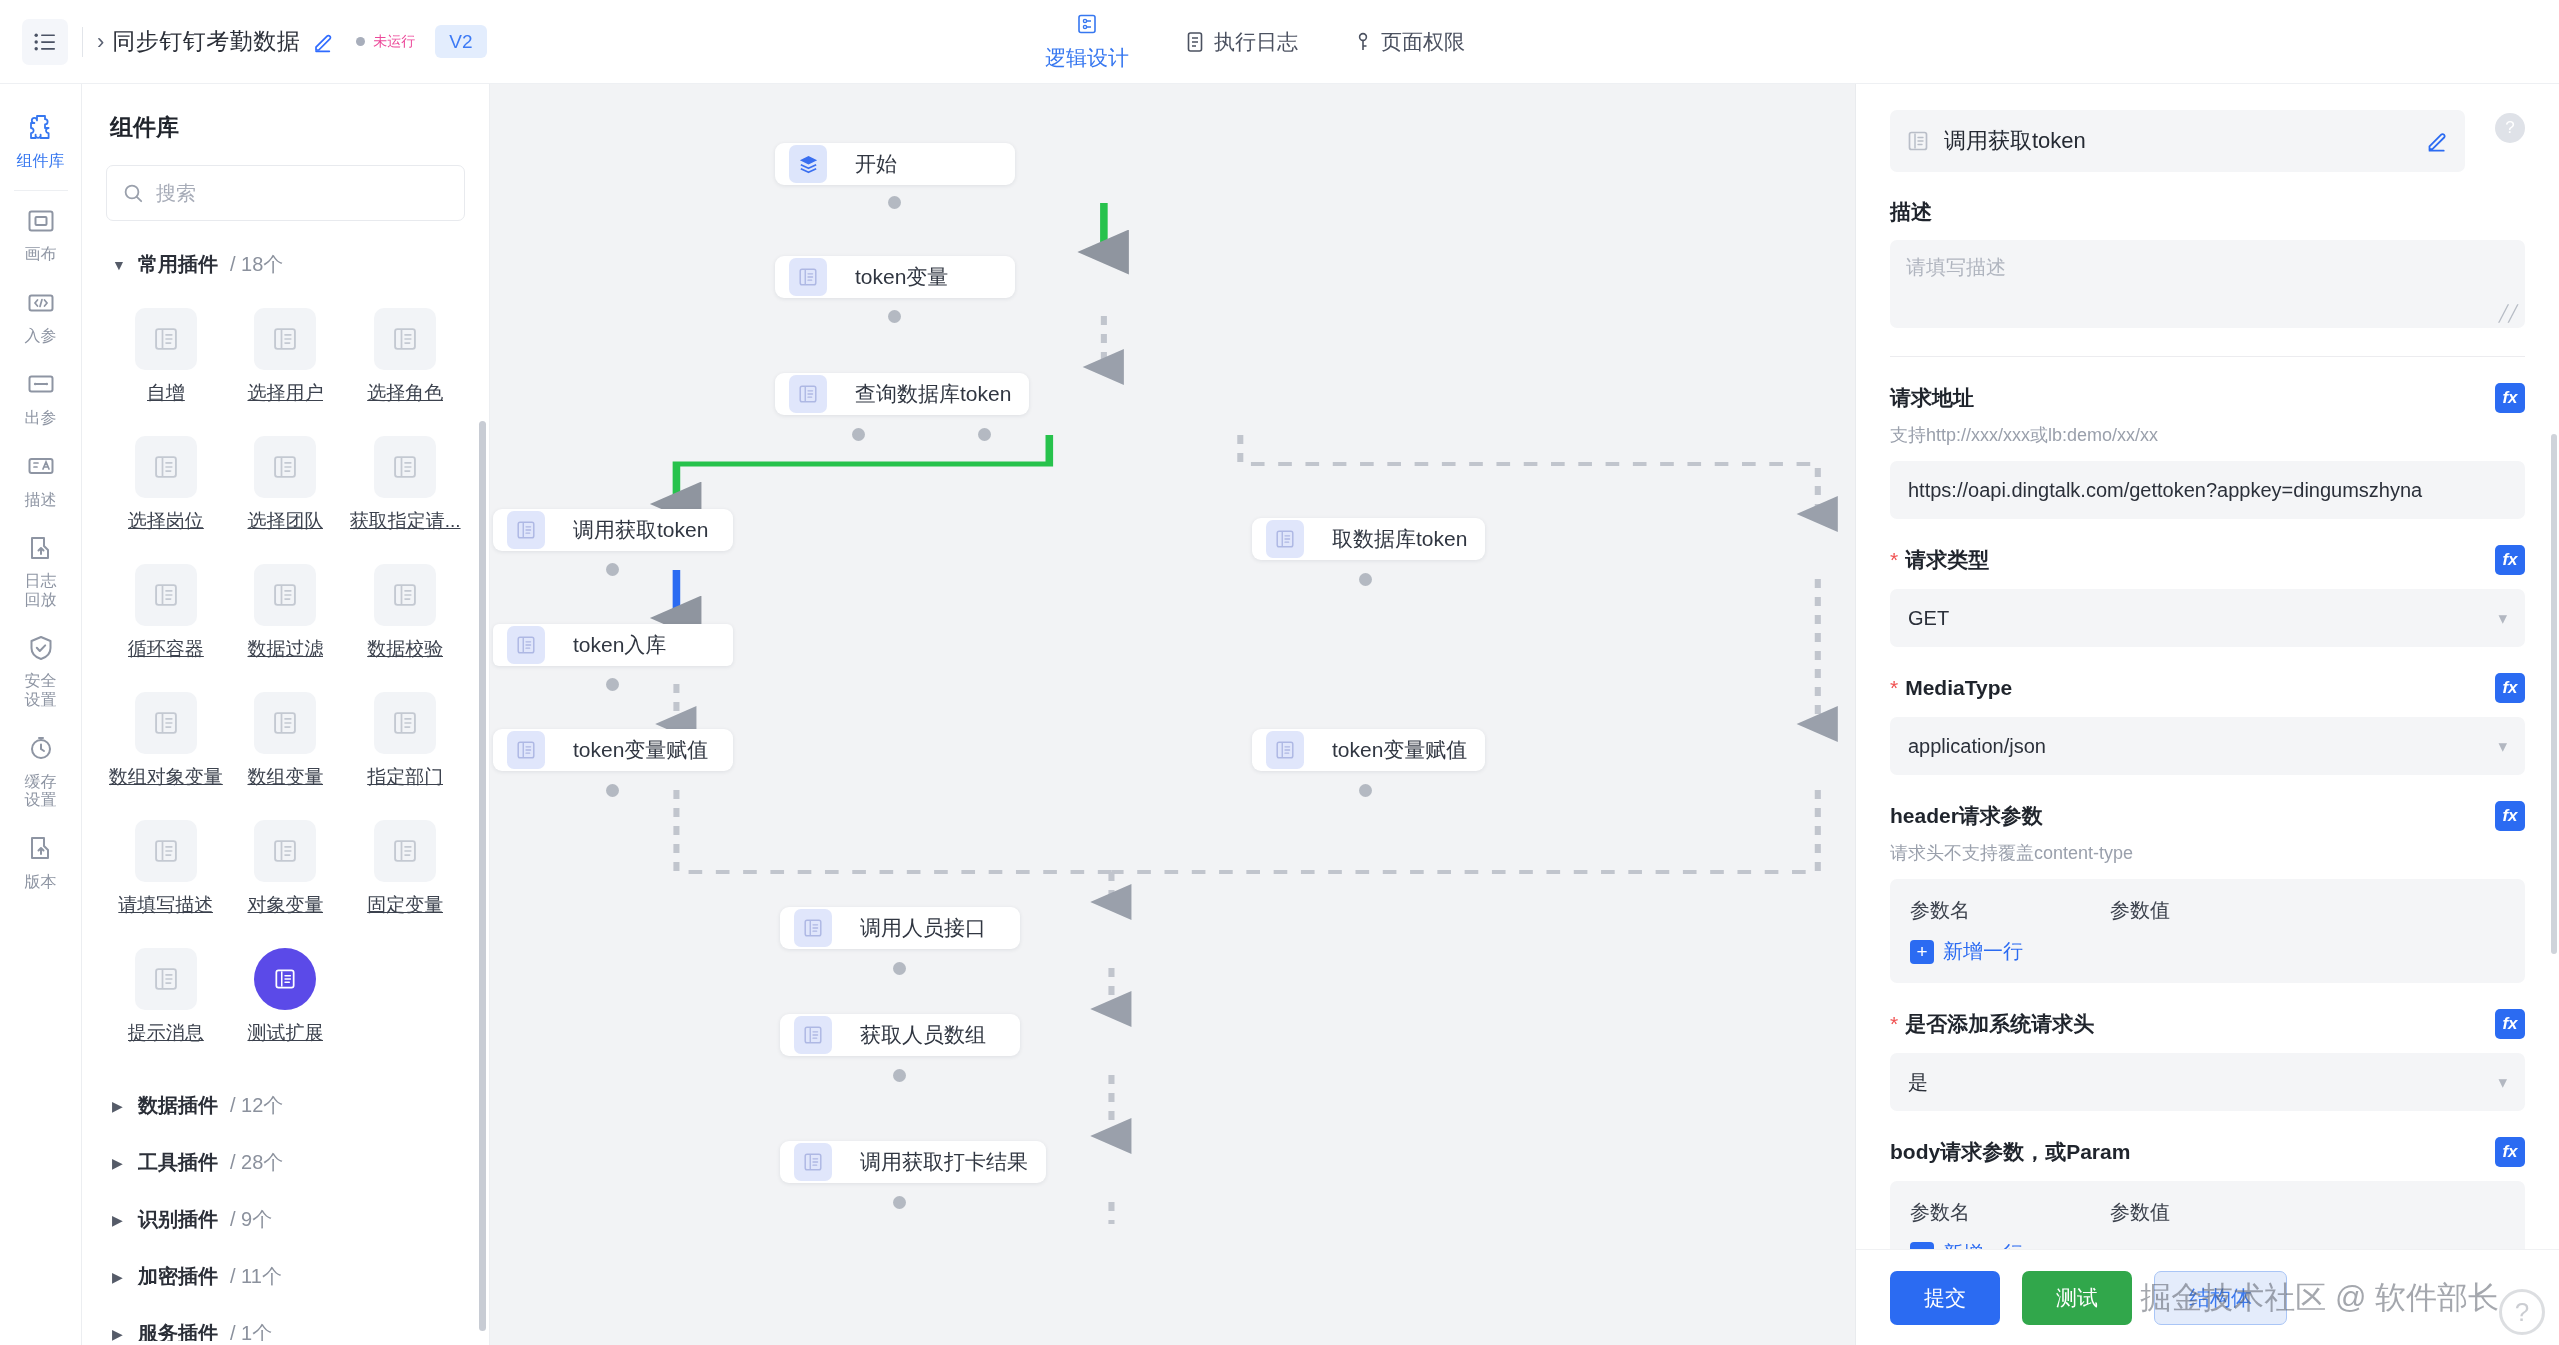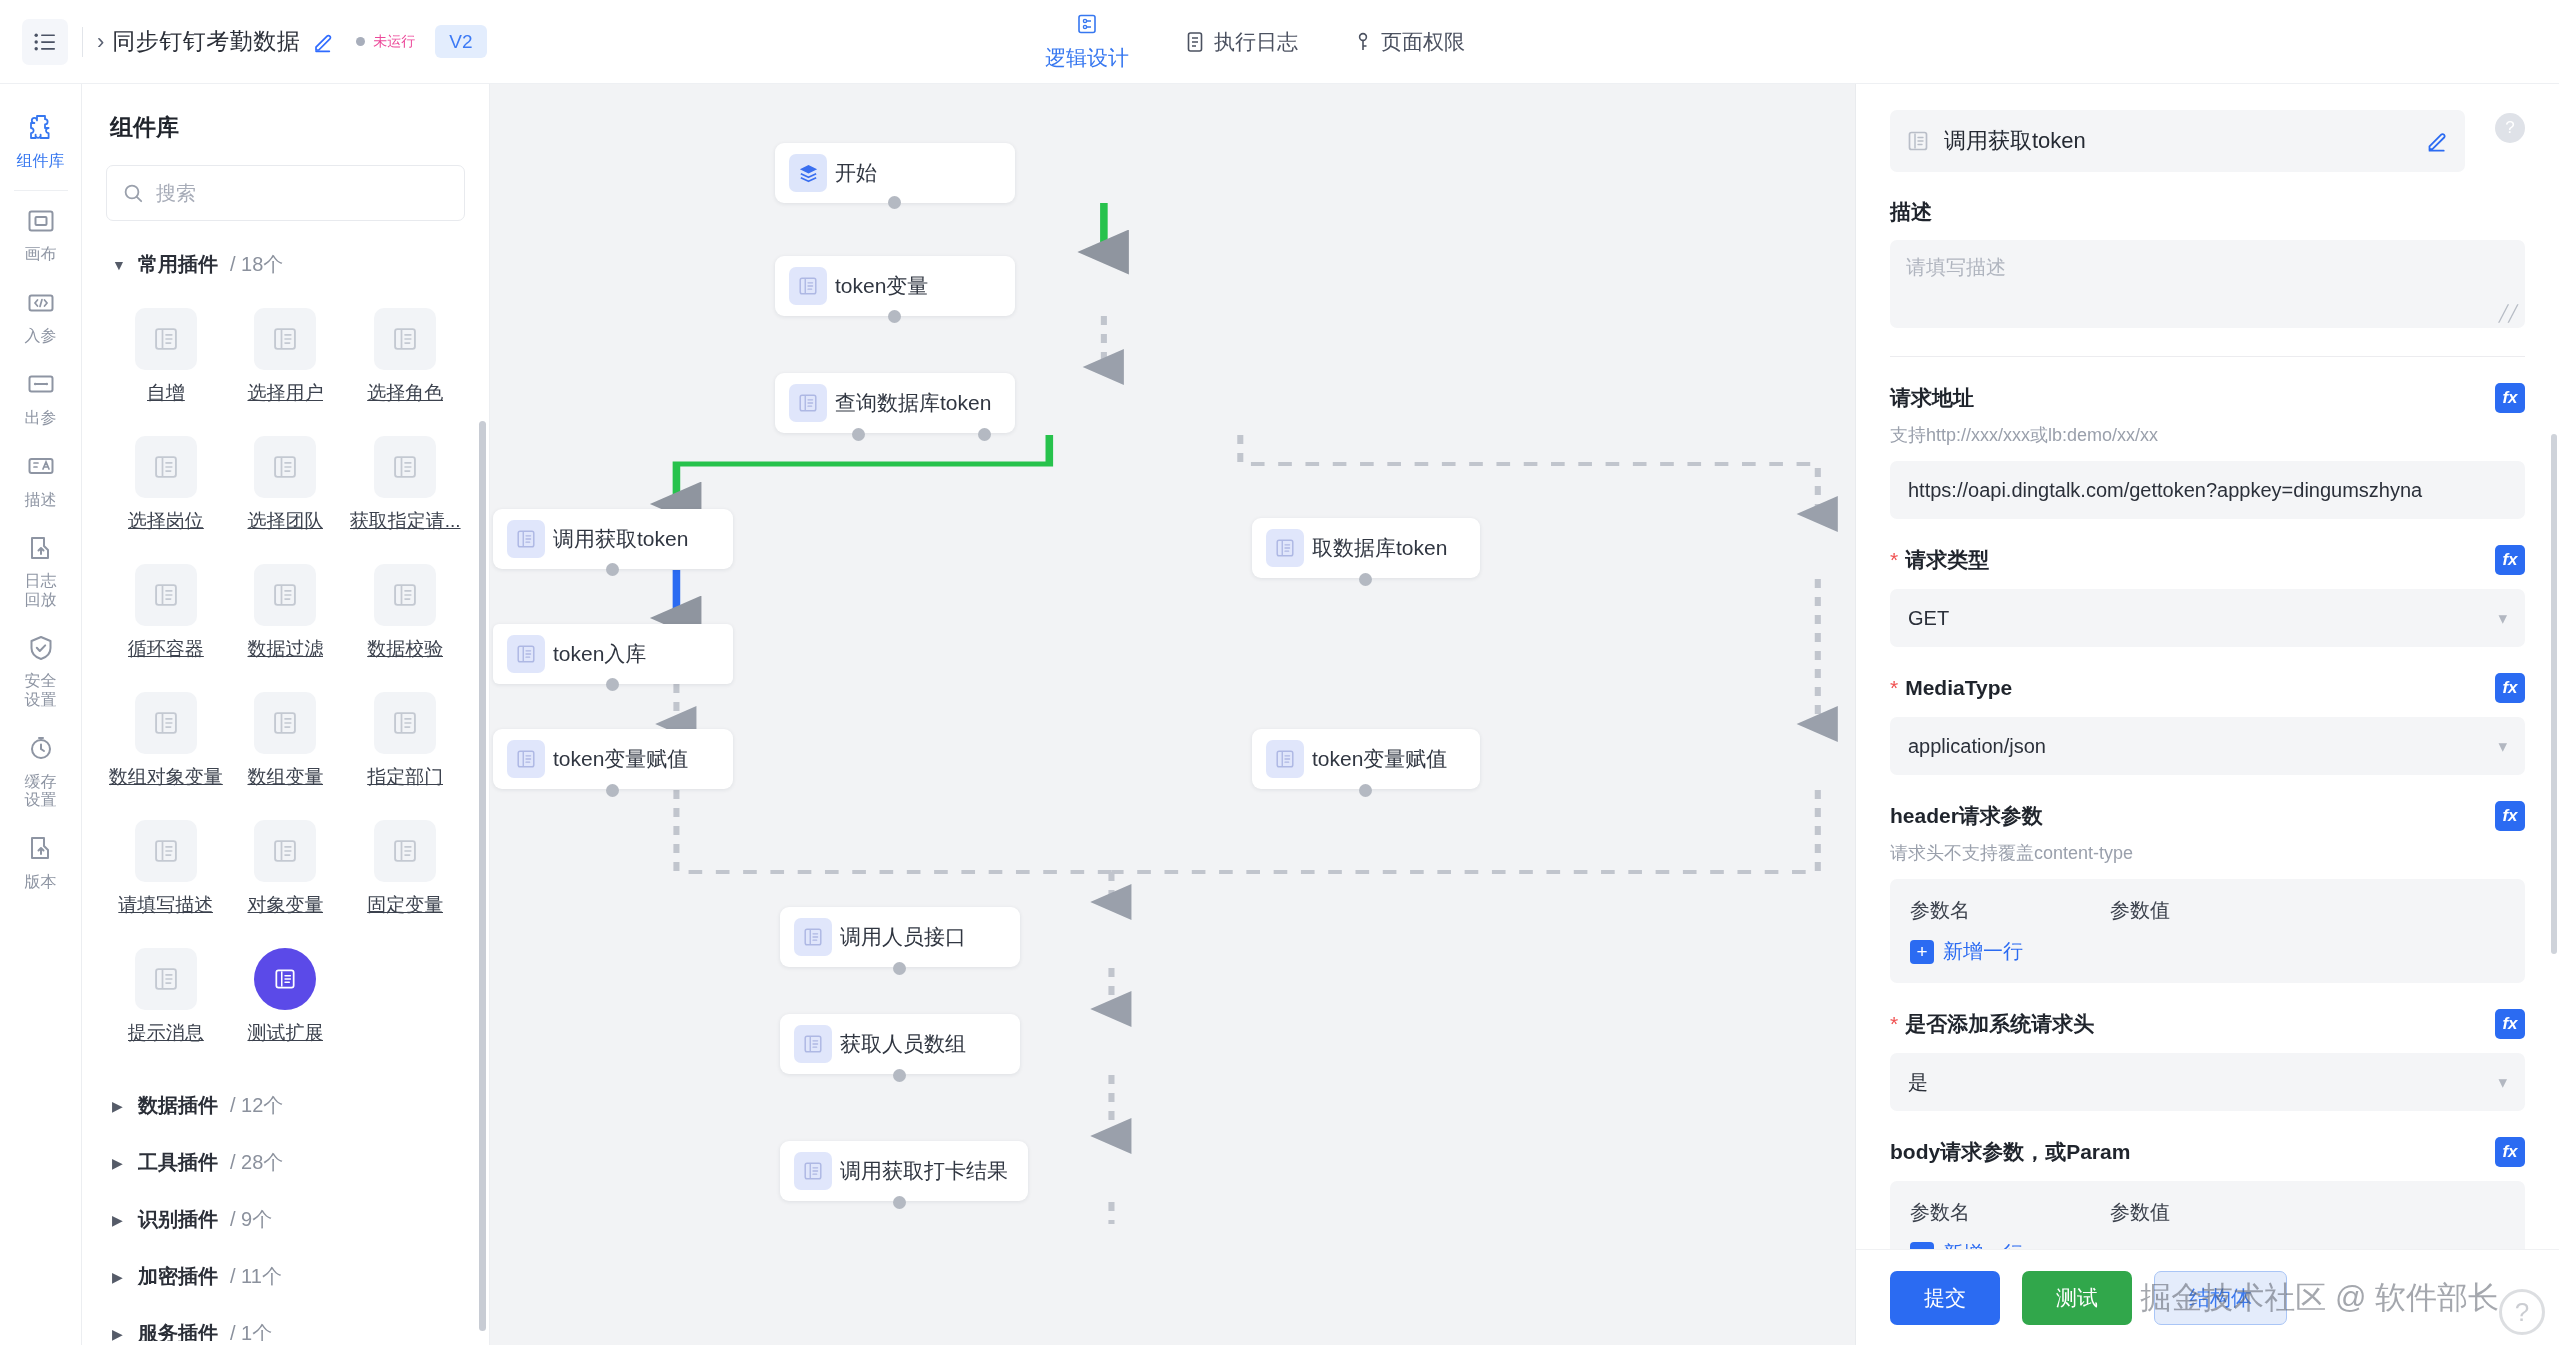--- a/index.html
+++ b/index.html
@@ -108,22 +108,22 @@
     overflow: hidden; text-overflow: ellipsis; white-space: nowrap; text-decoration: underline; }
 
   .grp-collapsed { padding: 0 0 0 30px; }
 
   
   .canvas {
     position: absolute; top: 84px; left: 490px; right: 0; height: 1261px;
     background: #f2f3f5; overflow: hidden;
   }
   .node {
-    position: absolute; height: 60px; background: #fff; border-radius: 9px;
-    display: flex; align-items: center; padding-left: 14px; gap: 8px;
+    position: absolute; height: 42px; background: #fff; border-radius: 9px;
+    display: flex; align-items: center; padding-left: 14px; gap: 28px;
     box-shadow: 0 1px 4px rgba(25,35,60,.09);
   }
   .node .nico {
     width: 38px; height: 38px; border-radius: 7px; background: #e0e6fb;
     display: flex; align-items: center; justify-content: center; color: #aeb8e4;
     flex: 0 0 auto;
   }
   .node .nico.start { background: #dde5fb; color: #3a6ff0; }
   .node .nlabel { font-size: 21px; color: #303641; white-space: nowrap; padding-right: 18px; }
 

